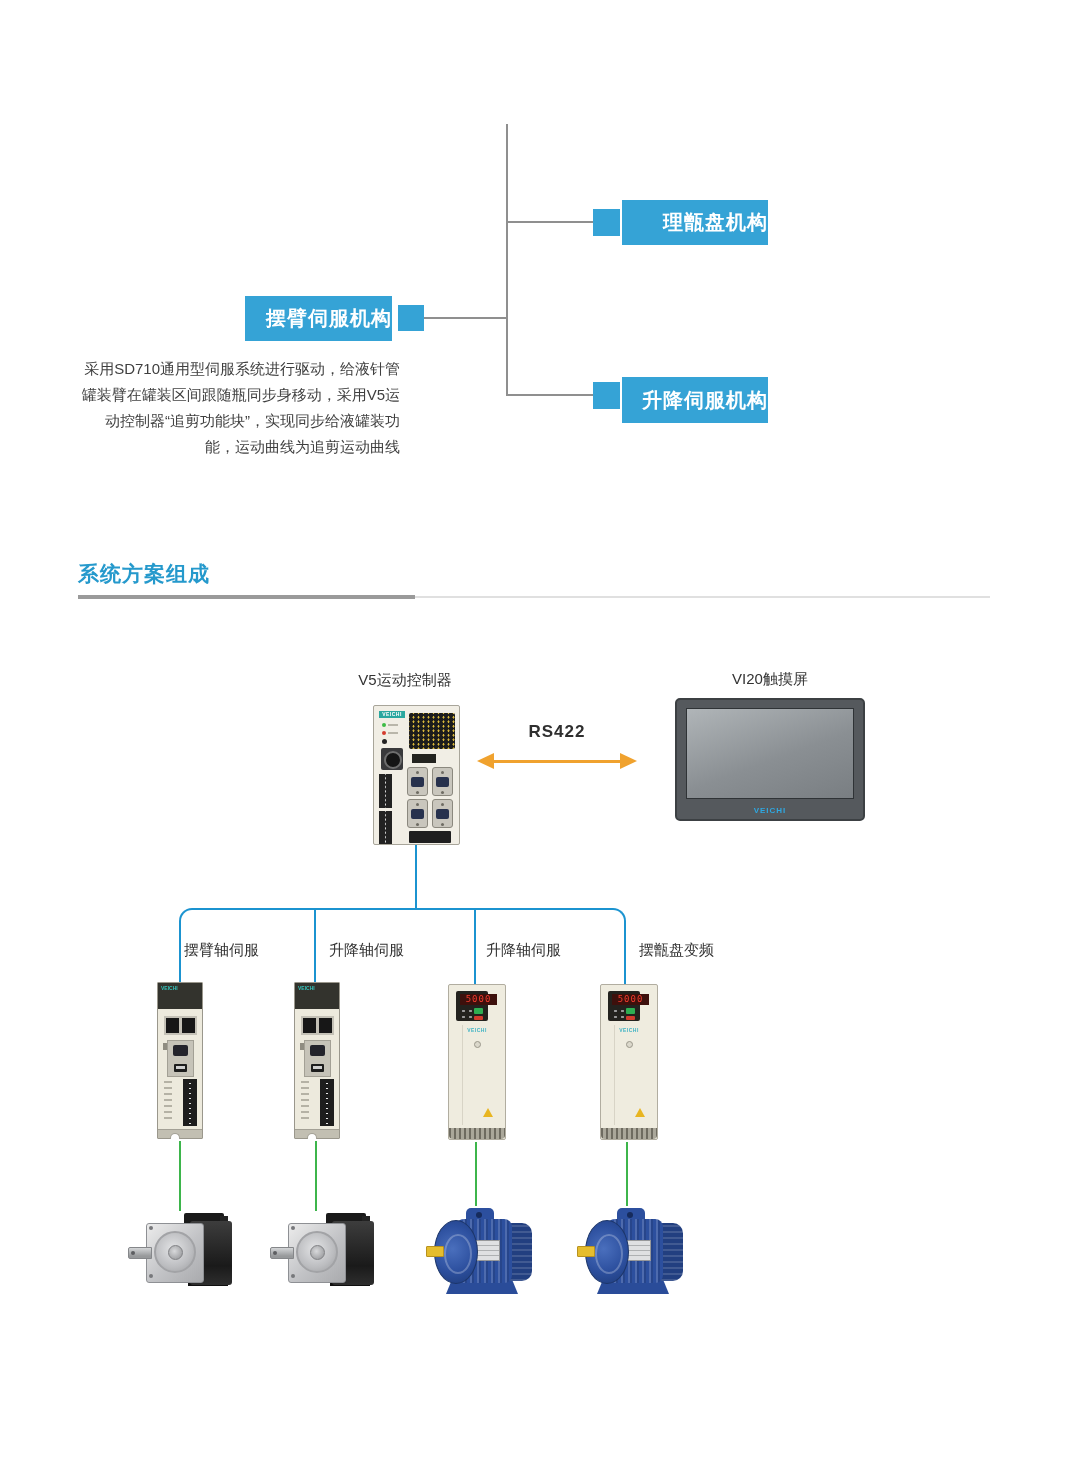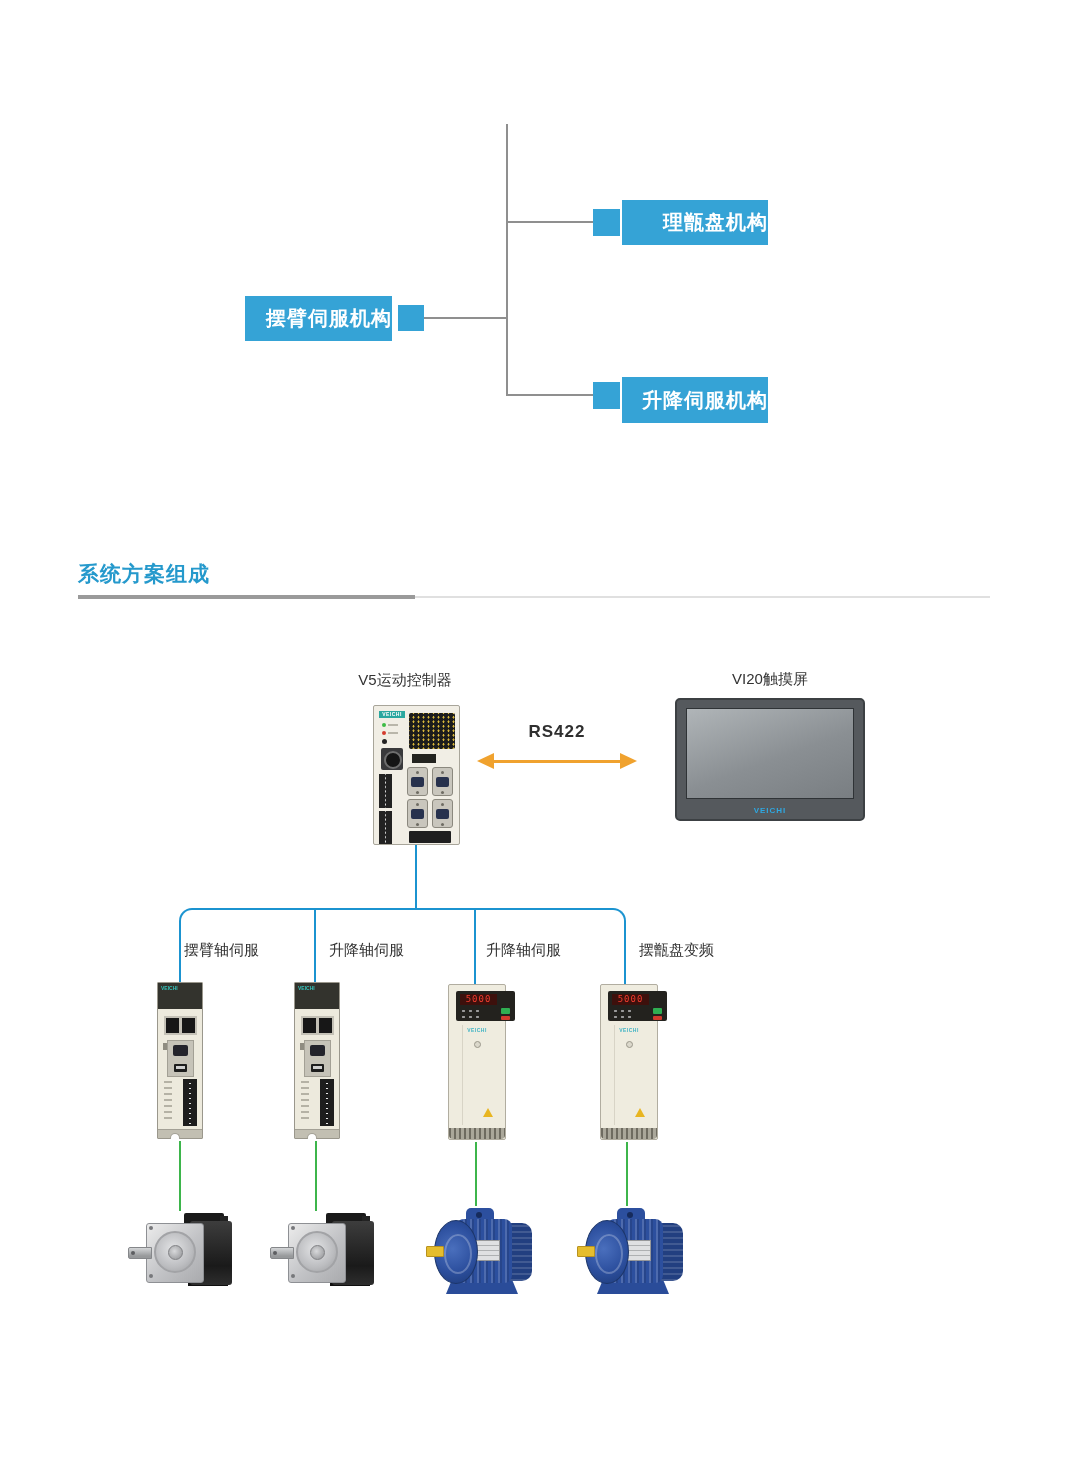--- a/index.html
+++ b/index.html
@@ -88,21 +88,21 @@
   .drive .term { position:absolute; right:5px; top:96px; width:14px; height:47px; background:#1d1d1d;
                  background-image:radial-gradient(circle,#e6e6e6 0.9px,transparent 1.1px); background-size:14px 5px; background-position:center 2px; }
   .drive .marks { position:absolute; left:6px; top:98px; width:8px; height:42px;
                   background:repeating-linear-gradient(180deg,#b5b2a5 0 2px,transparent 2px 6px); }
   .drive .dsq { position:absolute; left:5px; top:60px; width:7px; height:7px; background:#8f8c81; }
   .drive .base { position:absolute; left:0; right:0; bottom:0; height:9px; background:#c2bfb2; border-top:1px solid #a3a095; }
   .drive .notch { position:absolute; left:12px; bottom:-1px; width:10px; height:6px; background:#fff; border:1px solid #a3a095; border-bottom:none; border-radius:6px 6px 0 0; }
 
   
   .inv { position:absolute; width:58px; height:156px; background:#efecdf; border:1px solid #b1ada0; border-radius:2px; }
-  .inv .pad { position:absolute; left:7px; top:6px; width:59px; height:30px; background:#23221e; border-radius:2px; }
+  .inv .pad { position:absolute; left:7px; top:6px; width:32px; height:30px; background:#23221e; border-radius:2px; }
   .inv .disp { position:absolute; left:4px; top:3px; width:37px; height:11px; background:#3d100c; color:#f03c2e;
                font-size:9px; line-height:11px; text-align:center; font-family:"DejaVu Sans Mono",monospace; letter-spacing:1px; overflow:hidden; }
   .inv .keys { position:absolute; left:4px; top:17px; width:20px; height:10px;
                background-image:radial-gradient(circle,#9a9a9a 1.1px,transparent 1.3px); background-size:7px 6px; }
   .inv .krun { position:absolute; right:5px; top:17px; width:9px; height:6px; background:#2fae52; border-radius:1px; }
   .inv .kstop{ position:absolute; right:5px; top:25px; width:9px; height:4px; background:#d23b2e; border-radius:1px; }
   .inv .ilogo { position:absolute; left:0; right:0; top:42px; text-align:center; font-size:5px; font-weight:bold; color:#3fb3c4; letter-spacing:.5px; }
   .inv .idot { position:absolute; left:25px; top:56px; width:7px; height:7px; border:1px solid #9a978b; border-radius:50%; background:#dbd8cb; }
   .inv .seam { position:absolute; left:13px; top:40px; bottom:14px; width:1px; background:#d8d4c6; }
   .inv .warn { position:absolute; right:12px; bottom:22px; width:0; height:0;
@@ -163,20 +163,21 @@
 
   <div class="sq" style="left:593px; top:209px; width:27px; height:27px;"></div>
   <div class="node-box" style="left:622px; top:200px; width:146px; height:45px;">
     <span>理甑盘机构</span>
   </div>
 
   <div class="sq" style="left:398px; top:305px; width:26px; height:26px;"></div>
   <div class="node-box" style="left:245px; top:296px; width:147px; height:45px;">
     <span>摆臂伺服机构</span>
   </div>
+  <div class="desc" style="left:78px; top:356px; width:322px; text-align:right;">采用SD710通用型伺服系统进行驱动，给液针管罐装臂在罐装区间跟随瓶同步身移动，采用V5运动控制器“追剪功能块”，实现同步给液罐装功能，运动曲线为追剪运动曲线</div>
 
   <div class="sq" style="left:593px; top:382px; width:27px; height:27px;"></div>
   <div class="node-box" style="left:622px; top:377px; width:146px; height:46px;">
     <span>升降伺服机构</span>
   </div>
 
   <div class="sec-title">系统方案组成</div>
   <div class="rule-dark"></div>
   <div class="rule-light"></div>
 

